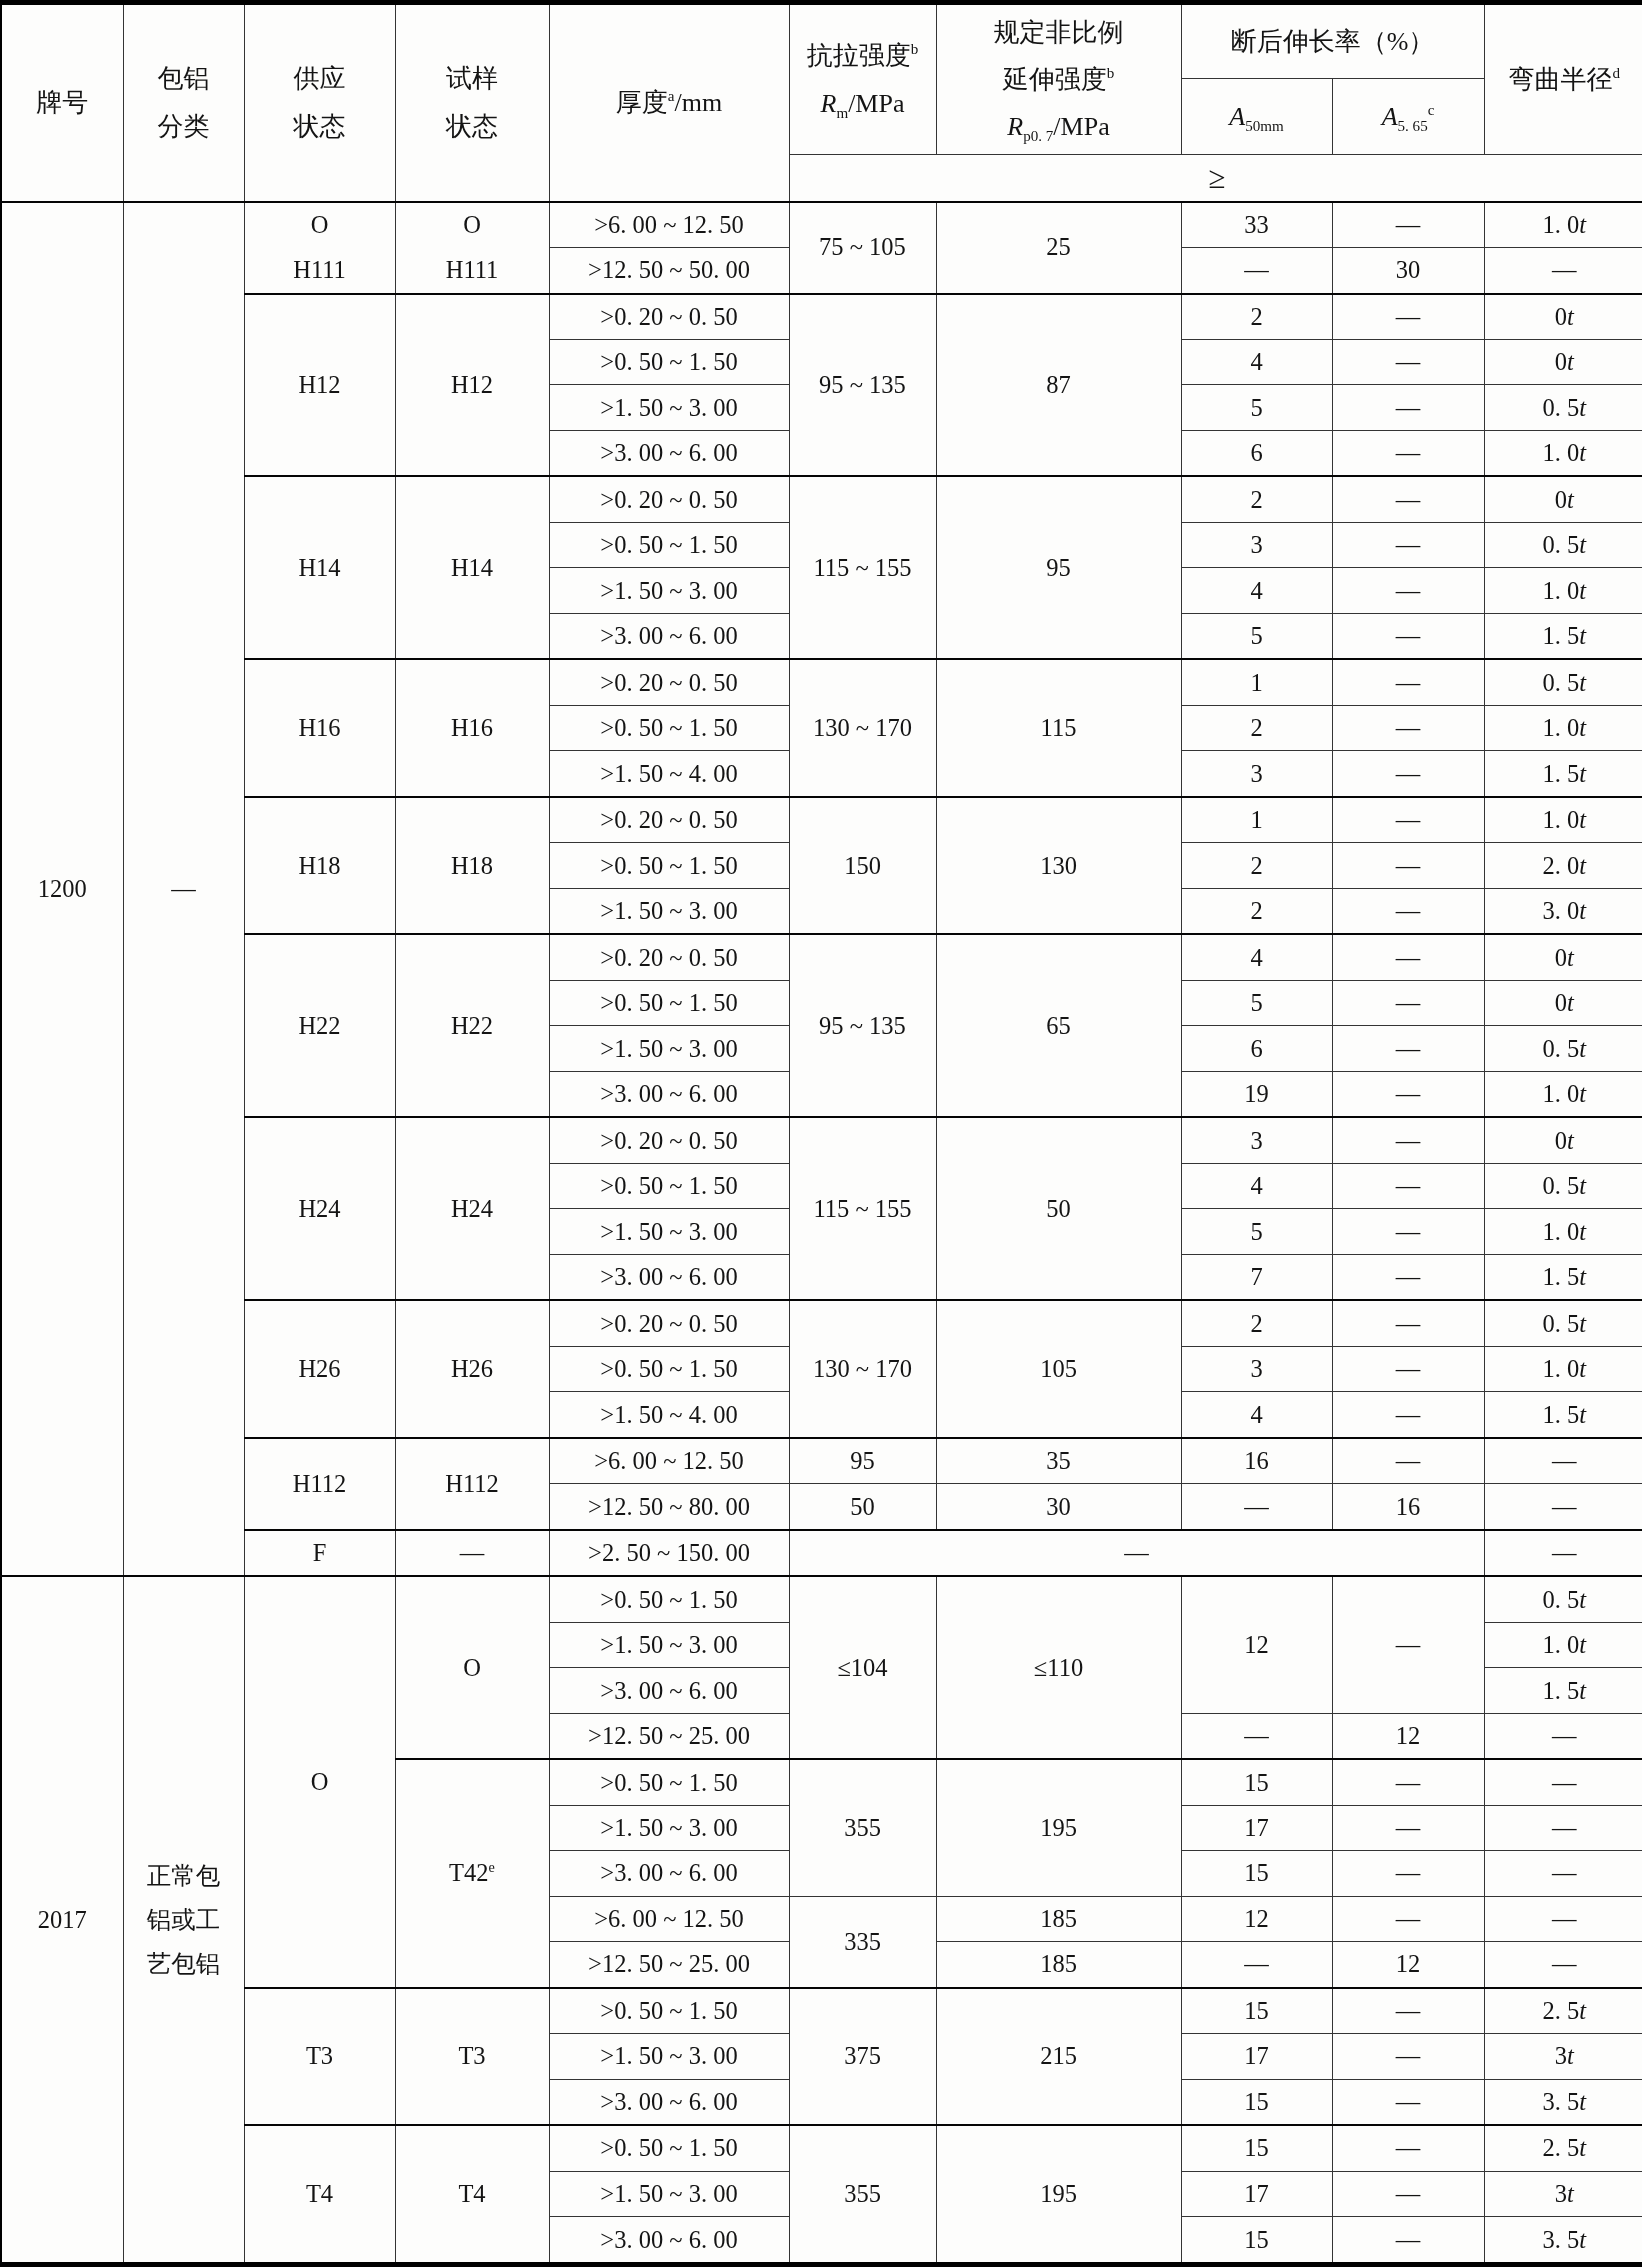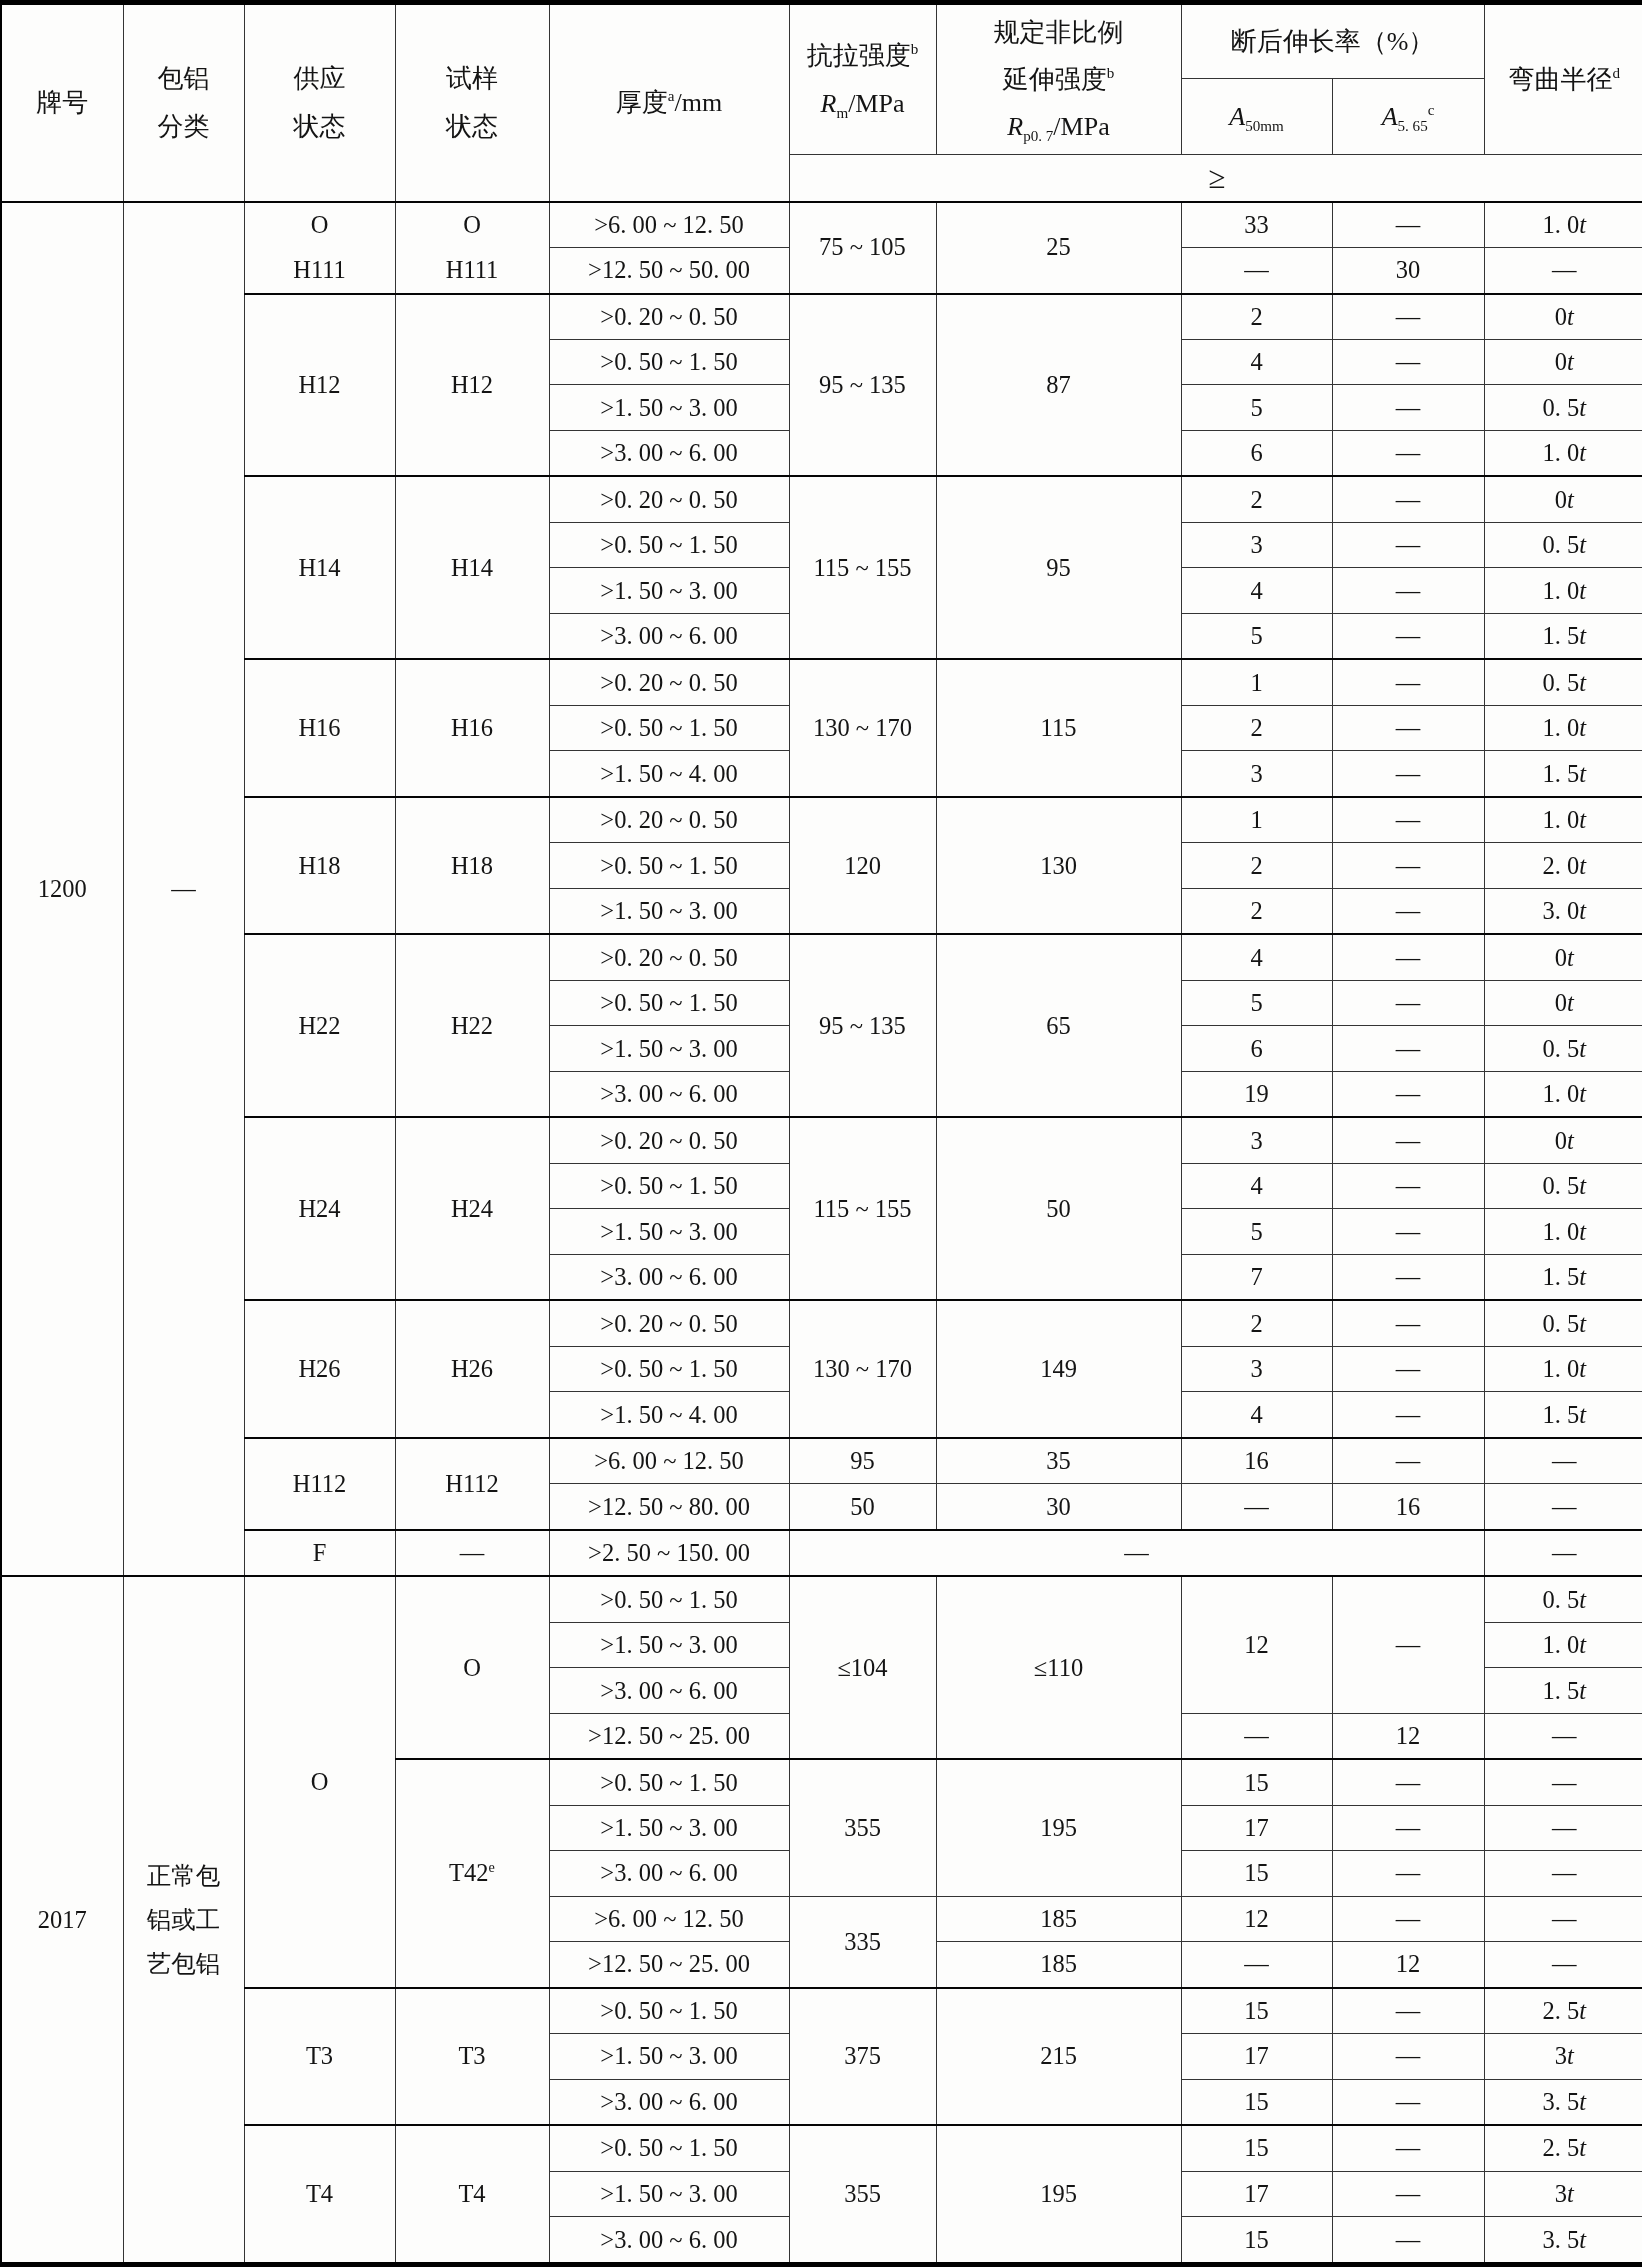--- a/index.html
+++ b/index.html
@@ -193,21 +193,21 @@
         <tr data-name="table-row">
           <td data-name="table-cell">&gt;1. 50 ~ 4. 00</td>
           <td data-name="table-cell">3</td>
           <td data-name="table-cell">—</td>
           <td data-name="table-cell">1. 5<i>t</i></td>
         </tr>
         <tr data-name="table-row">
           <td rowspan="3" class="g" data-name="table-cell">H18</td>
           <td rowspan="3" class="g" data-name="table-cell">H18</td>
           <td class="g" data-name="table-cell">&gt;0. 20 ~ 0. 50</td>
-          <td rowspan="3" class="g" data-name="table-cell">120</td>
+          <td rowspan="3" class="g" data-name="table-cell">150</td>
           <td rowspan="3" class="g" data-name="table-cell">130</td>
           <td class="g" data-name="table-cell">1</td>
           <td class="g" data-name="table-cell">—</td>
           <td class="g" data-name="table-cell">1. 0<i>t</i></td>
         </tr>
         <tr data-name="table-row">
           <td data-name="table-cell">&gt;0. 50 ~ 1. 50</td>
           <td data-name="table-cell">2</td>
           <td data-name="table-cell">—</td>
           <td data-name="table-cell">2. 0<i>t</i></td>
@@ -272,21 +272,21 @@
           <td data-name="table-cell">&gt;3. 00 ~ 6. 00</td>
           <td data-name="table-cell">7</td>
           <td data-name="table-cell">—</td>
           <td data-name="table-cell">1. 5<i>t</i></td>
         </tr>
         <tr data-name="table-row">
           <td rowspan="3" class="g" data-name="table-cell">H26</td>
           <td rowspan="3" class="g" data-name="table-cell">H26</td>
           <td class="g" data-name="table-cell">&gt;0. 20 ~ 0. 50</td>
           <td rowspan="3" class="g" data-name="table-cell">130 ~ 170</td>
-          <td rowspan="3" class="g" data-name="table-cell">149</td>
+          <td rowspan="3" class="g" data-name="table-cell">105</td>
           <td class="g" data-name="table-cell">2</td>
           <td class="g" data-name="table-cell">—</td>
           <td class="g" data-name="table-cell">0. 5<i>t</i></td>
         </tr>
         <tr data-name="table-row">
           <td data-name="table-cell">&gt;0. 50 ~ 1. 50</td>
           <td data-name="table-cell">3</td>
           <td data-name="table-cell">—</td>
           <td data-name="table-cell">1. 0<i>t</i></td>
         </tr>

